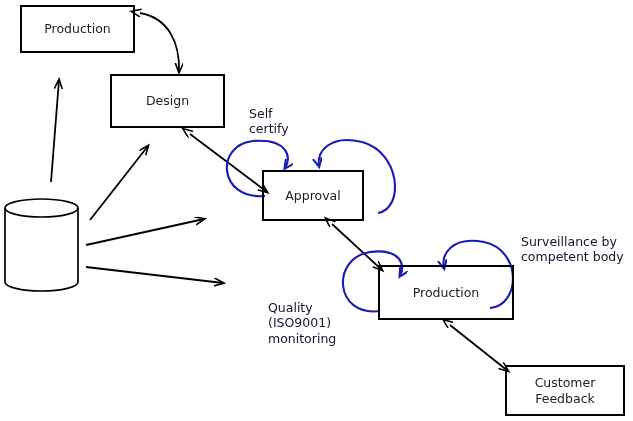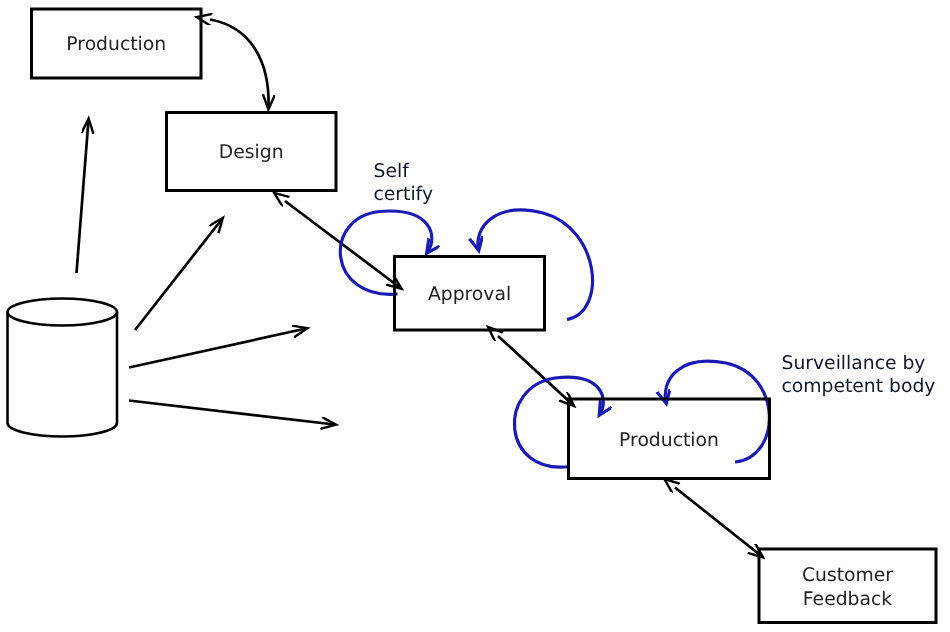--- a/index.html
+++ b/index.html
@@ -125,14 +125,17 @@
   </div>
 
 
   <div class="annotation" style="left:249px; top:106px;">Self
 certify</div>
 
 
   <div class="annotation" style="left:521px; top:234px;">Surveillance by
 competent body</div>
 
+  <div class="annotation" style="left:268px; top:300px;">Quality
+(ISO9001)
+monitoring</div>
 
 </div>
 
 </body></html>

